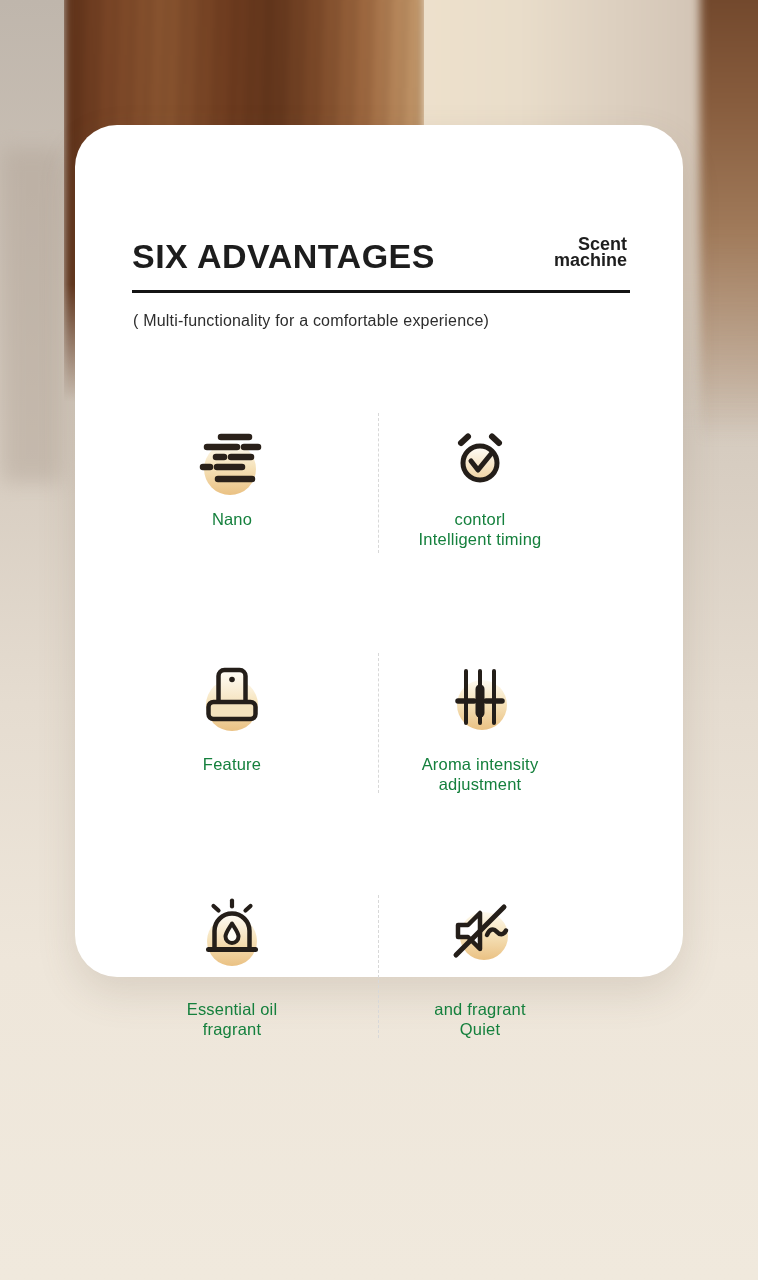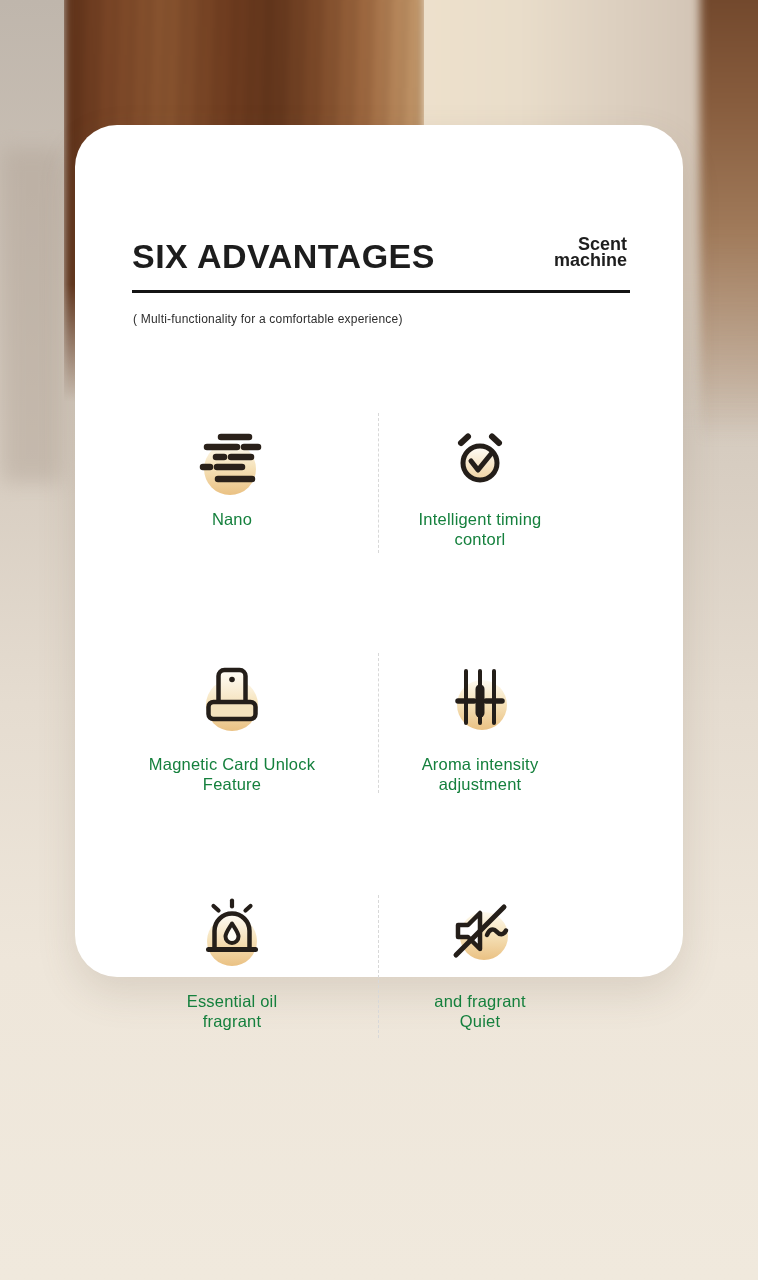--- a/index.html
+++ b/index.html
@@ -47,37 +47,37 @@
     font-size:34px;font-weight:700;letter-spacing:.5px;color:#1d1d1d;white-space:nowrap;
   }
   .badge{
     position:absolute;right:56px;top:112px;text-align:right;
     font-size:18px;line-height:15.5px;font-weight:700;color:#1e1e1e;
   }
   .badge span{display:block;}
   .rule{position:absolute;left:57px;top:165px;width:498px;height:3px;background:#141414;}
   .subtitle{
     position:absolute;left:58px;top:187px;
-    font-size:12px;color:#2d2d2d;letter-spacing:.2px;white-space:nowrap;
+    font-size:16px;color:#2d2d2d;letter-spacing:.2px;white-space:nowrap;
   }
   
   .cell{position:absolute;width:240px;text-align:center;}
   .c-l{left:37px;}  .c-r{left:285px;}
   .r1{top:303px;}   .r2{top:540px;}   .r3{top:773px;}
   .icon-wrap{position:relative;width:66px;height:66px;margin:0 auto;}
   .halo{position:absolute;border-radius:50%;z-index:0;
     background:linear-gradient(180deg,#fefaf0 0%,#f6e3bb 45%,#eac183 100%);}
   .icon-wrap svg{position:relative;z-index:1;display:block;}
   .f1 .halo{width:52px;height:52px;left:5px;top:15px;}
   .f3 .halo{width:52px;height:52px;left:7px;top:14px;}
   .f4 .halo{width:50px;height:50px;left:10px;top:15px;}
   .f5 .halo{width:50px;height:50px;left:8px;top:18px;}
   .f6 .halo{width:48px;height:48px;left:13px;top:14px;}
   .label{font-size:16.5px;line-height:19.5px;color:#15803d;letter-spacing:.2px;}
-  .r1 .label{margin-top:16px;} .r2 .label{margin-top:24px;} .r3 .label{margin-top:28px;}
+  .r1 .label{margin-top:16px;} .r2 .label{margin-top:24px;} .r3 .label{margin-top:36px;}
   .label span{display:block;}
   .divider{position:absolute;left:303px;width:0;border-left:1.5px dashed #d8d8d8;}
   .d1{top:288px;height:140px;} .d2{top:528px;height:140px;} .d3{top:770px;height:143px;}
 </style>
 </head>
 <body>
 
 <div class="stage">
   <div class="photo">
     <div class="wall-mid"></div>
@@ -127,42 +127,41 @@
                 <stop offset="1" stop-color="#f1d3a0"></stop>
             </linearGradient>
           </defs>
           <line x1="14" y1="15" x2="21" y2="8.5" stroke-width="6"></line>
           <line x1="52" y1="15" x2="45" y2="8.5" stroke-width="6"></line>
           <circle cx="33" cy="35" r="17" stroke-width="5" fill="url(#g2)"></circle>
           <polyline points="24,33 31,42 44,26" stroke-width="5"></polyline>
         </svg>
       </div>
       <div class="label">
+        <span>contorl</span>
         <span>Intelligent timing</span>
-        <span>contorl</span>
       </div>
     </div>
 
     <div class="cell c-l r2 f3">
       <div class="icon-wrap">
         <span class="halo"></span>
         <svg width="66" height="66" viewBox="0 0 66 66" fill="none" stroke="#241e19" stroke-linecap="round" stroke-linejoin="round">
           <defs>
             <linearGradient id="g3" x1="0" y1="0" x2="0" y2="1">
               <stop offset="0" stop-color="#fffdf8"></stop>
                 <stop offset="1" stop-color="#f3ddb2"></stop>
             </linearGradient>
           </defs>
           <rect x="19.5" y="5" width="27" height="40" rx="6" stroke-width="4.5" fill="url(#g3)"></rect>
           <circle cx="33" cy="14.5" r="2.8" fill="#241e19" stroke="none"></circle>
           <rect x="9.5" y="37" width="47" height="17" rx="5" stroke-width="4.5" fill="#f3e2bd"></rect>
         </svg>
       </div>
       <div class="label">
-        <span>Magnetic Card Unlock</span>
         <span>Feature</span>
       </div>
     </div>
 
     <div class="cell c-r r2 f4">
       <div class="icon-wrap">
         <span class="halo"></span>
         <svg width="66" height="66" viewBox="0 0 66 66" fill="none" stroke="#241e19" stroke-linecap="round">
           <line x1="19" y1="6" x2="19" y2="58" stroke-width="4"></line>
           <line x1="33" y1="6" x2="33" y2="58" stroke-width="4"></line>

